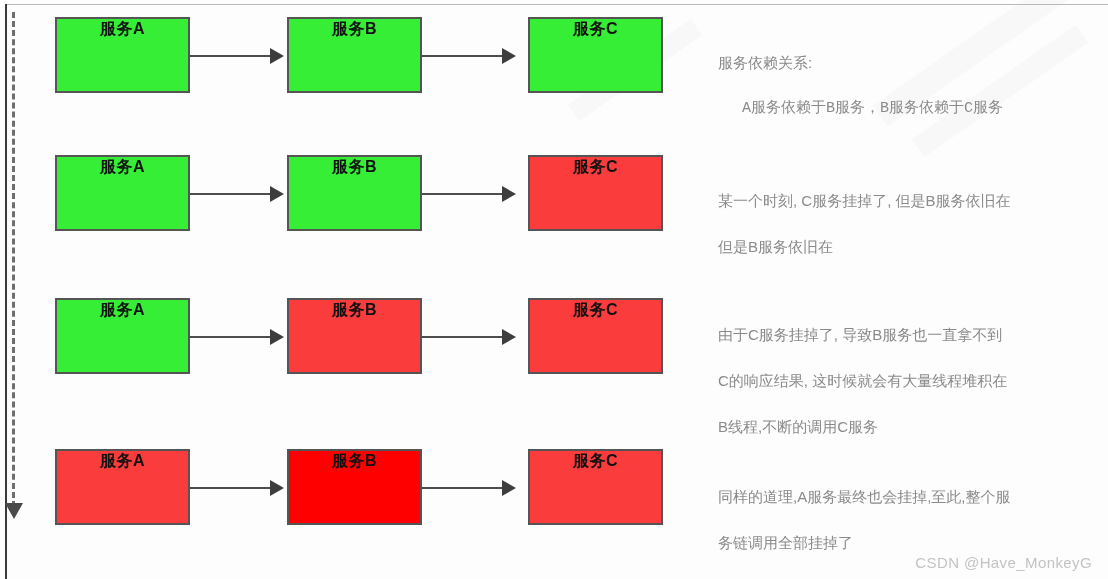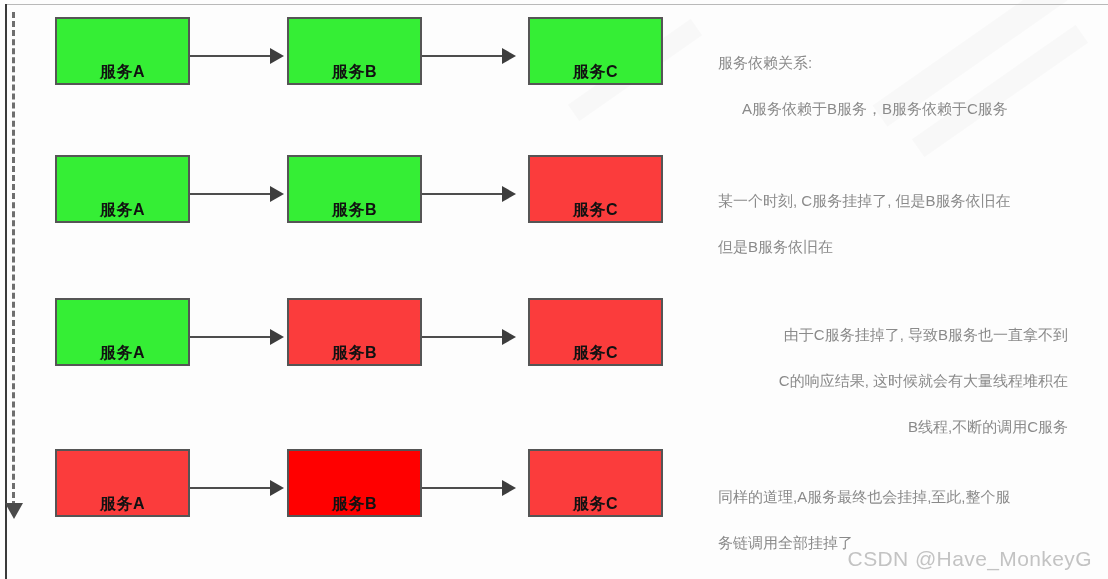--- a/index.html
+++ b/index.html
@@ -45,25 +45,25 @@
     top: 503px;
     width: 0; height: 0;
     border-left: 9px solid transparent;
     border-right: 9px solid transparent;
     border-top: 16px solid #4a4a4a;
   }
   
   .node {
     position: absolute;
     width: 135px;
-    height: 68px;
+    height: 76px;
     border: 2px solid #555555;
     box-sizing: border-box;
     display: flex;
-    align-items: flex-end;
+    align-items: flex-start;
     justify-content: center;
     font-size: 16px;
     font-weight: bold;
     color: #111111;
     letter-spacing: 0.5px;
   }
   
   .conn {
     position: absolute;
     height: 2px;
@@ -81,26 +81,27 @@
     position: absolute;
     left: 718px;
     width: 350px;
     font-size: 15px;
     line-height: 23px;
     color: #8a8a8a;
     white-space: pre-line;
   }
   .note-indent {
     text-indent: 24px;
+    font-family: Liberation Mono, monospace;
   }
   .watermark {
     position: absolute;
     right: 16px;
     bottom: 8px;
-    font-size: 21px;
+    font-size: 15px;
     color: #c3c3c3;
     letter-spacing: 0.4px;
   }
   
   .bg-streak {
     position: absolute;
     background: rgba(0,0,0,0.018);
     transform: rotate(-35deg);
     pointer-events: none;
   }
@@ -171,21 +172,21 @@
   <div class="node" style="left: 287px; top: 298px; background-color: rgb(251, 60, 60);">
     <span>服务B</span>
   </div>
   <div class="conn" style="left:422px;top:336px;width:82px;"></div>
   <div class="conn-head" style="left:502px;top:329px;"></div>
 
   <div class="node" style="left: 528px; top: 298px; background-color: rgb(251, 60, 60);">
     <span>服务C</span>
   </div>
 
-  <div class="note" style="top:300px;text-align:right;">
+  <div class="note" style="top:300px;">
     <div>由于C服务挂掉了, 导致B服务也一直拿不到</div>
     <div>C的响应结果, 这时候就会有大量线程堆积在</div>
     <div>B线程,不断的调用C服务</div>
   </div>
 
   <div class="node" style="left: 55px; top: 449px; background-color: rgb(251, 60, 60);">
     <span>服务A</span>
   </div>
   <div class="conn" style="left:190px;top:487px;width:82px;"></div>
   <div class="conn-head" style="left:270px;top:480px;"></div>

